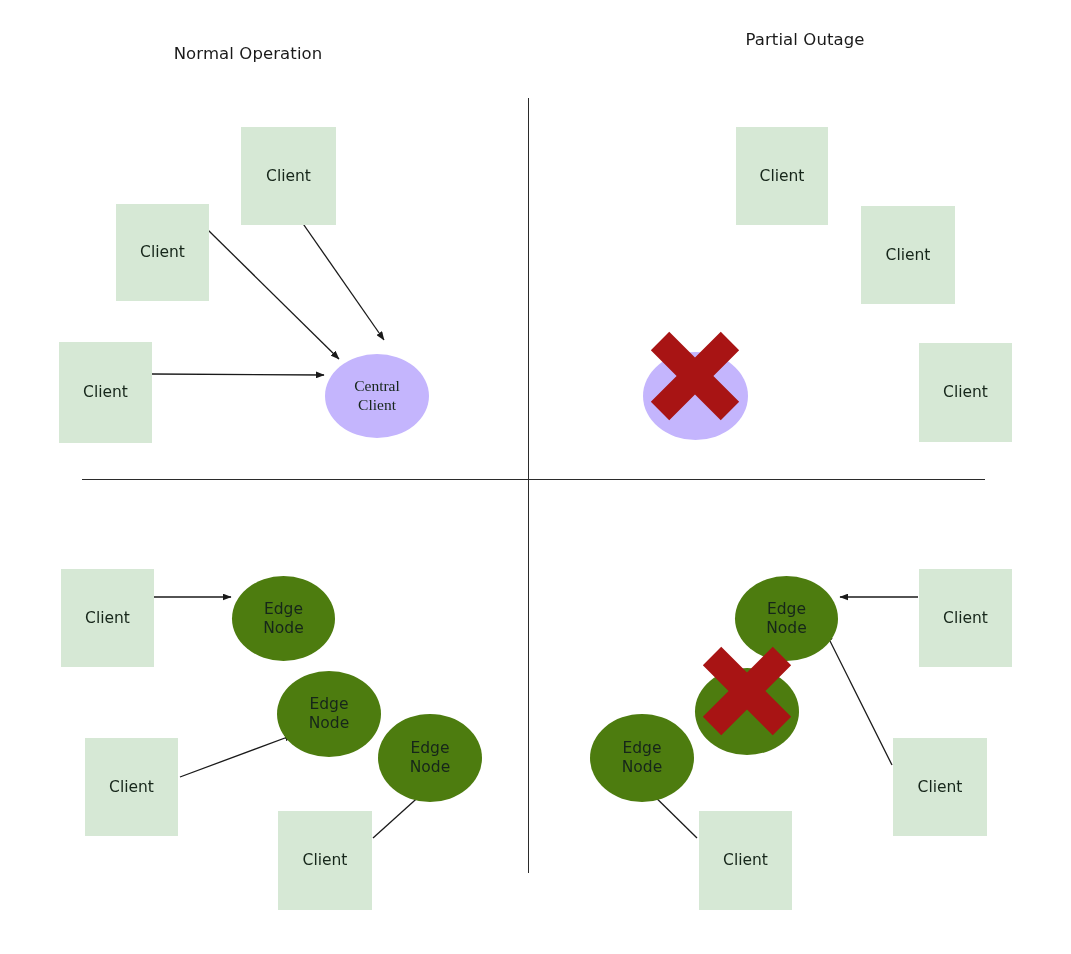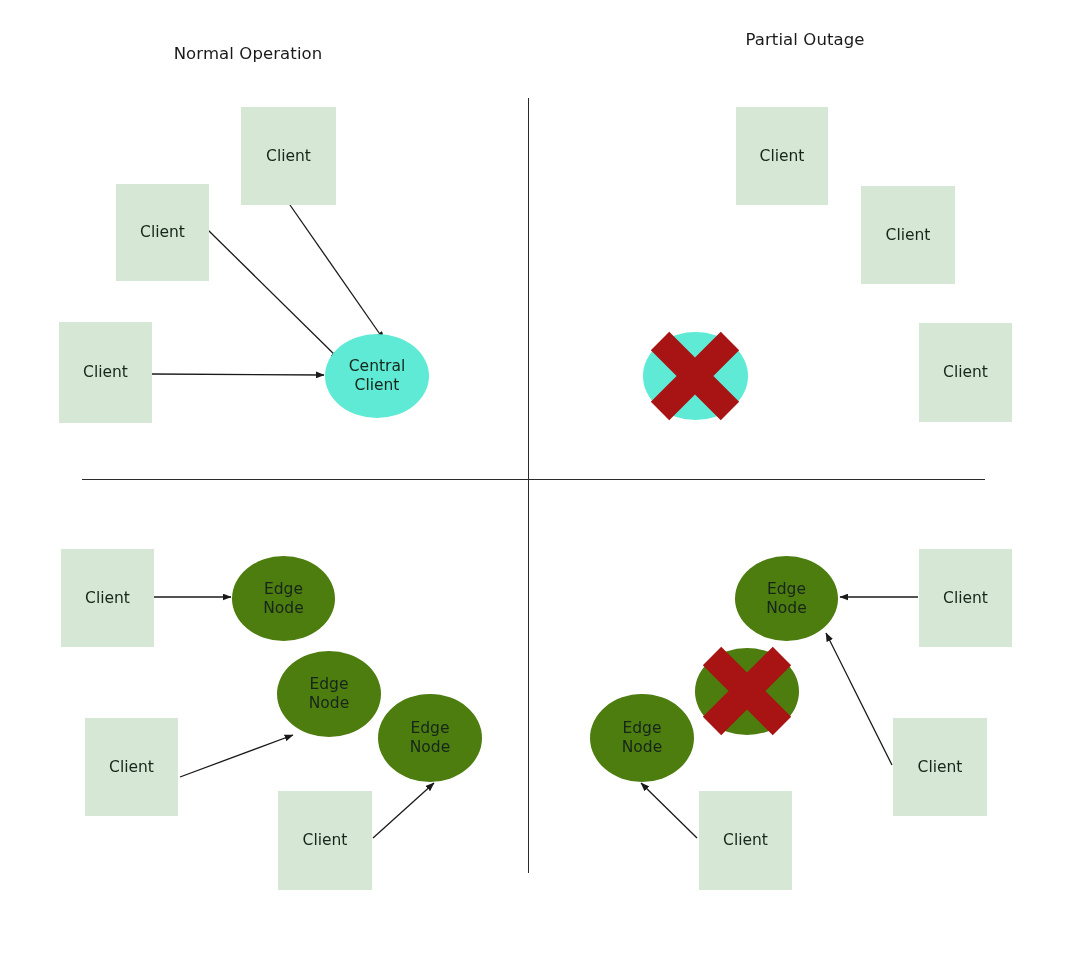--- a/index.html
+++ b/index.html
@@ -39,27 +39,29 @@
   .node {
     position: absolute;
     display: flex;
     align-items: center;
     justify-content: center;
     text-align: center;
     line-height: 1.22;
     color: #16261a;
     font-size: 15.5px;
     box-sizing: border-box;
+    margin-top: 20px;
   }
   .node.client {
     background: #d6e8d5;
   }
   .node.server {
-    background: #5eead4;
+    background: #c4b5fd;
     border-radius: 50%;
+    font-family: Liberation Serif, serif;
   }
   .node.edge {
     background: #4d7c0f;
     border-radius: 50%;
   }
   .node-label {
     pointer-events: none;
   }
   .fail-x {
     position: absolute;

